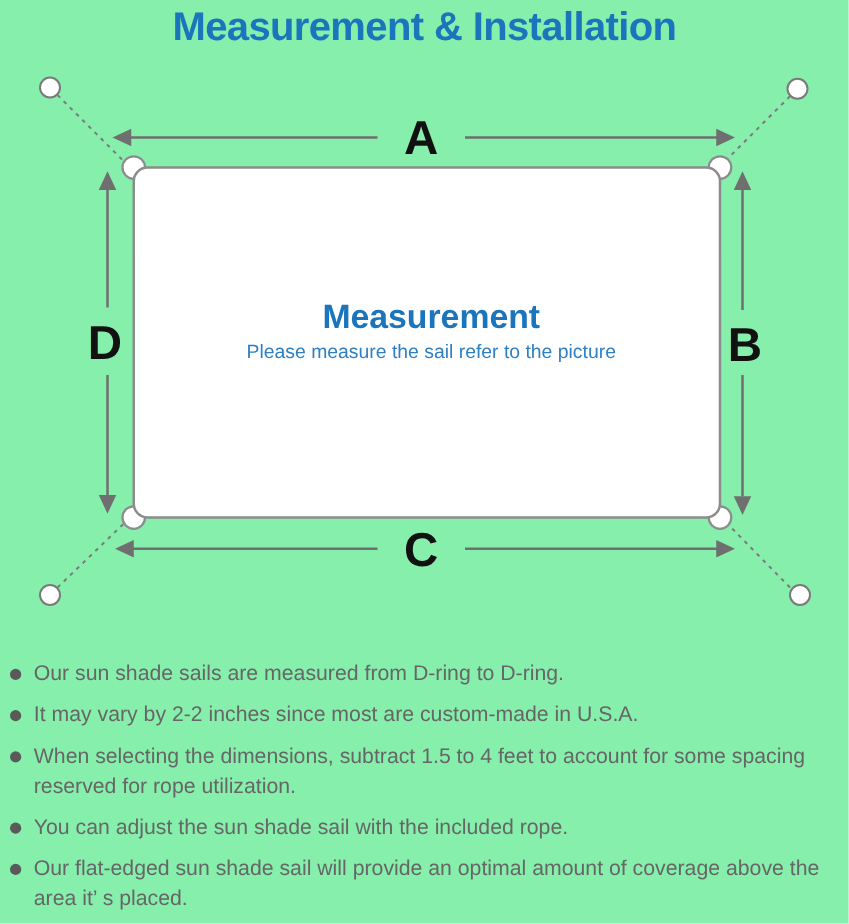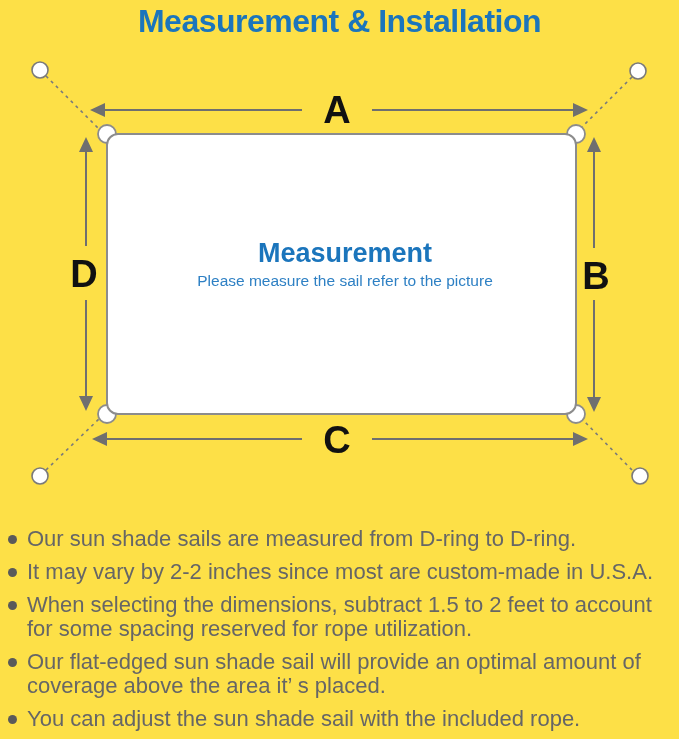--- a/index.html
+++ b/index.html
@@ -9,21 +9,21 @@
     --line-gray: #8c8c8c;
     --arrow-gray: #6f6f6f;
     --label-black: #111111;
   }
   * { margin: 0; padding: 0; box-sizing: border-box; }
   html, body { background: #ffffff; }
   .page {
     position: relative;
     width: 679px;
     height: 739px;
-    background: #fde047;
+    background: #86efac;
     font-family: "Liberation Sans", sans-serif;
     overflow: hidden;
   }
   .page-title {
     padding-top: 3px;
     text-align: center;
     font-size: 32px;
     font-weight: bold;
     letter-spacing: -0.5px;
     color: var(--accent-blue, #1b75bc);
@@ -61,21 +61,21 @@
   .bullet .dot {
     flex: none;
     width: 9px;
     height: 9px;
     border-radius: 50%;
     background: #5a5a5a;
     margin-top: 8px;
     margin-left: 2px;
   }
   .bullet .bullet-text {
-    font-size: 22px;
+    font-size: 17px;
     line-height: 24px;
     color: var(--text-gray, #666666);
   }
 </style>
 </head>
 <body>
 
 <div class="page">
 
   <div class="page-title">Measurement &amp; Installation</div>
@@ -143,25 +143,25 @@
     <div class="bullet">
       <span class="dot"></span>
       <span class="bullet-text">Our sun shade sails are measured from D-ring to D-ring.</span>
     </div>
     <div class="bullet">
       <span class="dot"></span>
       <span class="bullet-text">It may vary by 2-2 inches since most are custom-made in U.S.A.</span>
     </div>
     <div class="bullet">
       <span class="dot"></span>
-      <span class="bullet-text">When selecting the dimensions, subtract 1.5 to 2 feet to account for some spacing reserved for rope utilization.</span>
+      <span class="bullet-text">When selecting the dimensions, subtract 1.5 to 4 feet to account for some spacing reserved for rope utilization.</span>
+    </div>
+    <div class="bullet">
+      <span class="dot"></span>
+      <span class="bullet-text">You can adjust the sun shade sail with the included rope.</span>
     </div>
     <div class="bullet">
       <span class="dot"></span>
       <span class="bullet-text">Our flat-edged sun shade sail will provide an optimal amount of coverage above the area it’ s placed.</span>
-    </div>
-    <div class="bullet">
-      <span class="dot"></span>
-      <span class="bullet-text">You can adjust the sun shade sail with the included rope.</span>
     </div>
   </div>
 
 </div>
 
 </body></html>

